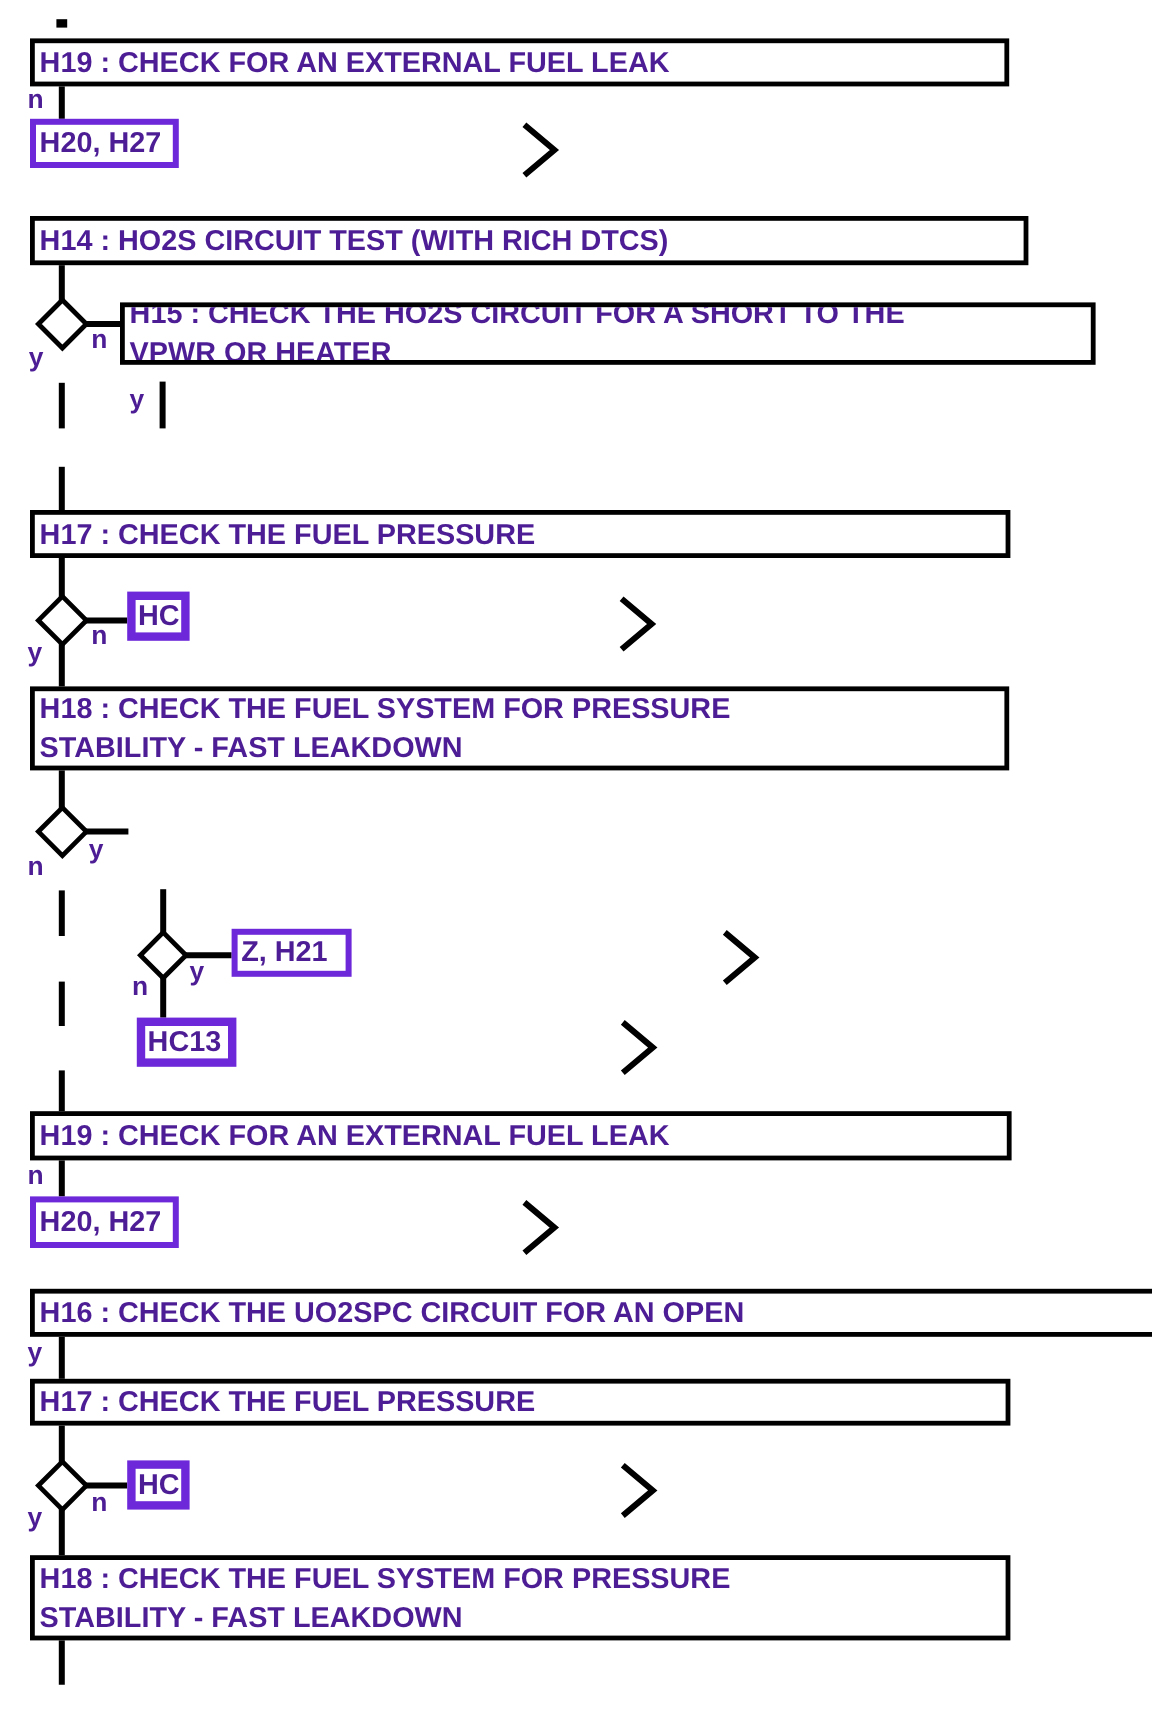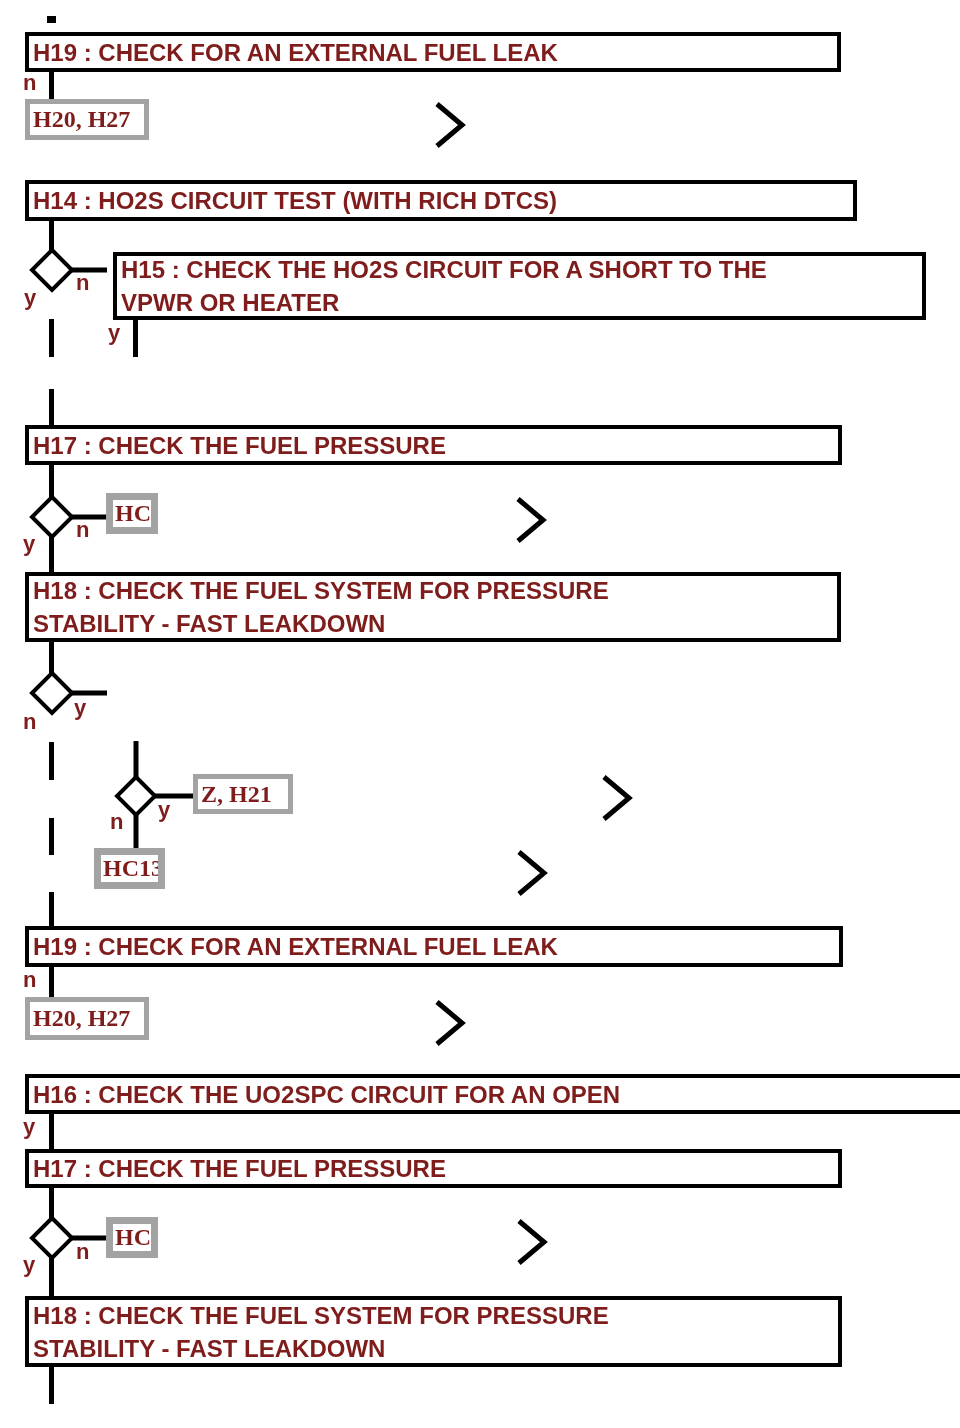--- a/index.html
+++ b/index.html
@@ -3,21 +3,21 @@
 <meta charset="utf-8">
 <style>
   html, body { margin:0; padding:0; background:#ffffff; }
   .canvas {
     position: relative;
     width: 960px;
     height: 1428px;
     background: #ffffff;
     font-family: "Liberation Sans", sans-serif;
     font-weight: bold;
-    color: #7f1d1d;
+    color: #4c1d95;
     overflow: hidden;
   }
   .wires {
     position: absolute;
     left: 0; top: 0;
     width: 960px; height: 1428px;
   }
   .step {
     position: absolute;
     box-sizing: border-box;
@@ -28,29 +28,28 @@
     justify-content: center;
     padding-left: 4px;
     font-size: 24px;
     line-height: 33px;
     white-space: nowrap;
     overflow: hidden;
   }
   .result {
     position: absolute;
     box-sizing: border-box;
-    border: 5px solid #a3a3a3;
+    border: 5px solid #6d28d9;
     background: #ffffff;
     display: flex;
     align-items: center;
     padding: 0 3px;
     font-size: 24px;
     white-space: nowrap;
     overflow: hidden;
-    font-family: Liberation Serif, serif;
   }
   .result.thick { border-width: 7px; padding: 0 2px; }
   .yn {
     position: absolute;
     font-size: 22px;
     line-height: 22px;
   }
 </style>
 </head>
 <body>
@@ -110,21 +109,21 @@
   <div class="result" style="left:25px;top:99px;width:124px;height:41px">
     <span>H20, H27</span>
   </div>
 
   <div class="step" style="left:25px;top:180px;width:832px;height:41px">
     <span>H14 : HO2S CIRCUIT TEST (WITH RICH DTCS)</span>
   </div>
   <div class="yn" style="left:76px;top:272px">n</div>
   <div class="yn" style="left:24px;top:287px">y</div>
 
-  <div class="step" style="left:113px;top:252px;width:813px;height:68px">
+  <div class="step" style="left:100px;top:252px;width:813px;height:52px">
     <span>H15 : CHECK THE HO2S CIRCUIT FOR A SHORT TO THE</span>
     <span>VPWR OR HEATER</span>
   </div>
   <div class="yn" style="left:108px;top:322px">y</div>
 
   <div class="step" style="left:25px;top:425px;width:817px;height:40px">
     <span>H17 : CHECK THE FUEL PRESSURE</span>
   </div>
   <div class="result thick" style="left:106px;top:493px;width:52px;height:41px">
     <span>HC</span>
@@ -137,21 +136,21 @@
     <span>STABILITY - FAST LEAKDOWN</span>
   </div>
   <div class="yn" style="left:74px;top:697px">y</div>
   <div class="yn" style="left:23px;top:711px">n</div>
 
   <div class="yn" style="left:158px;top:799px">y</div>
   <div class="yn" style="left:110px;top:811px">n</div>
   <div class="result" style="left:193px;top:774px;width:100px;height:40px">
     <span>Z, H21</span>
   </div>
-  <div class="result thick" style="left:94px;top:848px;width:71px;height:41px">
+  <div class="result thick" style="left:114px;top:848px;width:83px;height:41px">
     <span>HC13</span>
   </div>
 
   <div class="step" style="left:25px;top:926px;width:818px;height:41px">
     <span>H19 : CHECK FOR AN EXTERNAL FUEL LEAK</span>
   </div>
   <div class="yn" style="left:23px;top:969px">n</div>
   <div class="result" style="left:25px;top:997px;width:124px;height:43px">
     <span>H20, H27</span>
   </div>

